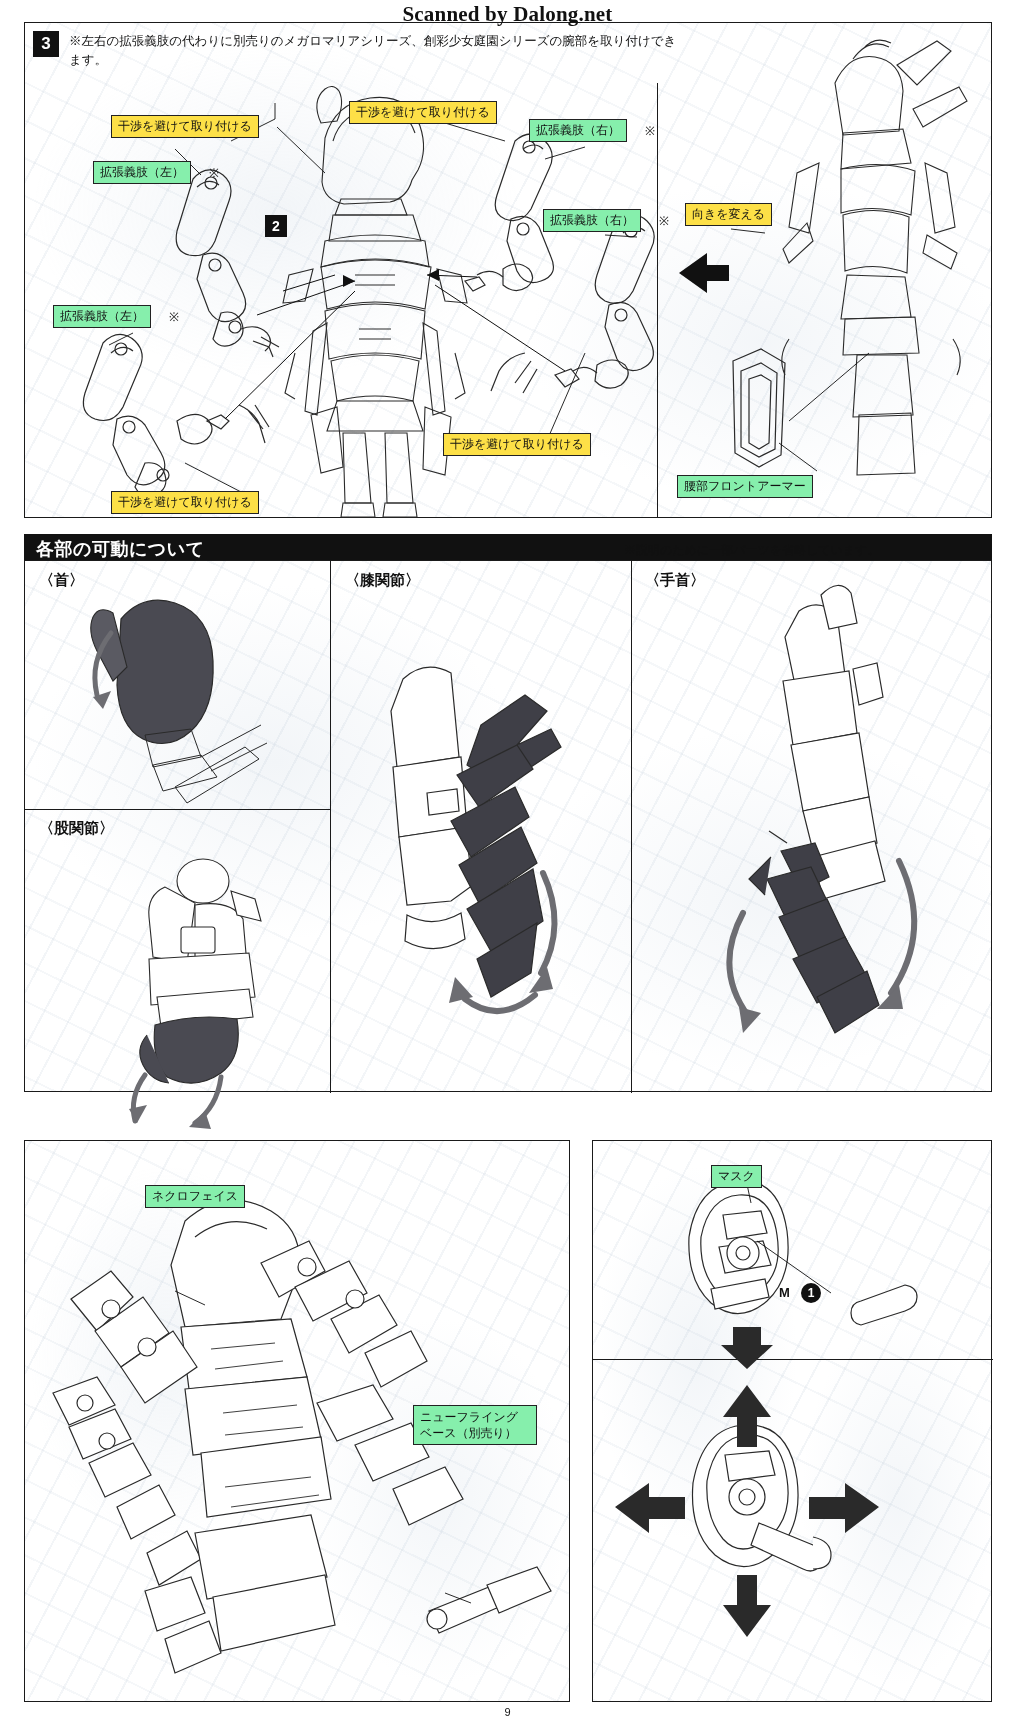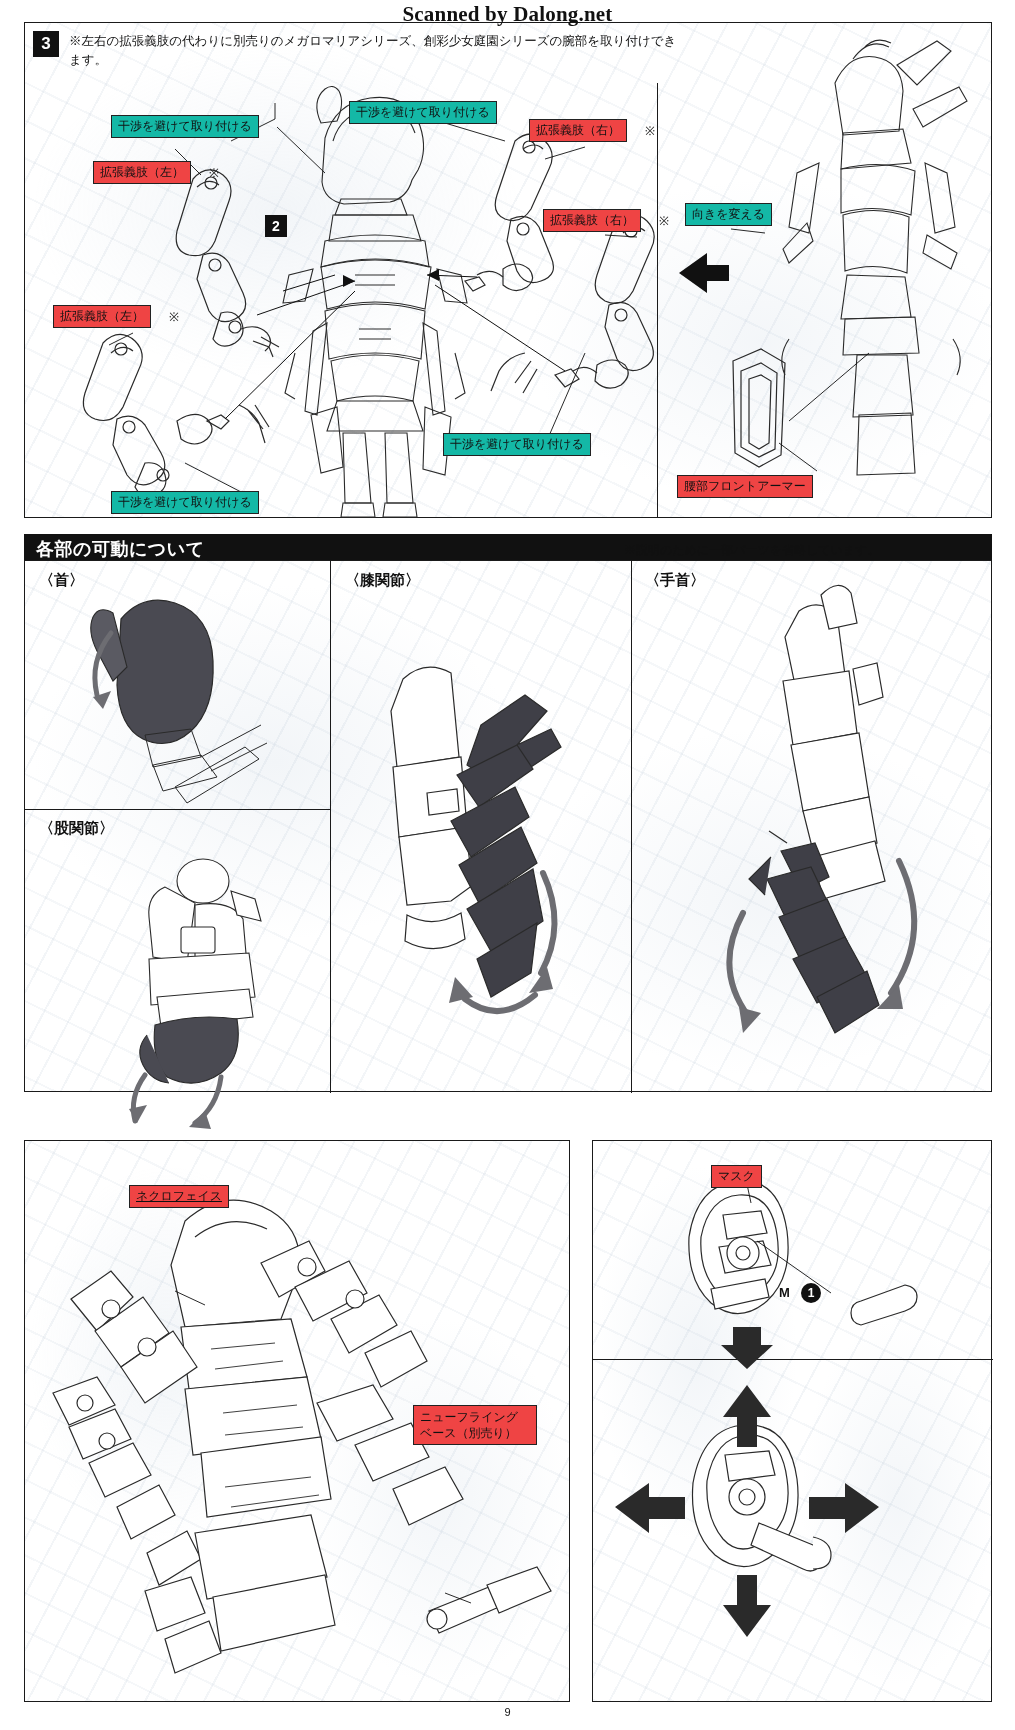--- a/index.html
+++ b/index.html
@@ -26,23 +26,23 @@
   }
 
   
   #step-panel{left:24px;top:22px;width:968px;height:496px;}
   .step-num{position:absolute;width:26px;height:26px;background:#111;color:#fff;font-size:17px;font-weight:bold;
     display:flex;align-items:center;justify-content:center;font-family:"Liberation Sans",sans-serif;}
   .step-head-text{position:absolute;font-size:12.5px;line-height:1.5;color:#111;}
   .step-divider{position:absolute;border-left:1px solid #1a1a1a;}
 
   
-  .label{position:absolute;border:1px solid #222;background:#14b8a6;font-size:12px;line-height:1.25;
+  .label{position:absolute;border:1px solid #222;background:#fde047;font-size:12px;line-height:1.25;
     padding:3px 6px;color:#111;white-space:nowrap;box-sizing:border-box;}
-  .label.grey{background:#ef4444;}
+  .label.grey{background:#86efac;}
   .ast-out{position:absolute;font-size:12px;color:#111;}
   .sqnum{position:absolute;width:22px;height:22px;background:#111;color:#fff;font-size:14px;font-weight:bold;
     display:flex;align-items:center;justify-content:center;}
 
   
   .hdrbar{position:absolute;background:#111;color:#fff;display:flex;align-items:center;box-sizing:border-box;}
   .hdrbar span{font-size:18px;font-weight:bold;padding-left:12px;letter-spacing:0.5px;}
   .note-right{position:absolute;font-size:12px;color:#111;}
 
   
@@ -389,21 +389,21 @@
       </g>
       <g stroke="#2a2a2a" stroke-width="0.9" fill="none">
         <path d="M186 208 l64 -6 M190 228 l68 -8 M198 272 l74 -8 M200 294 l78 -8"></path>
         <path d="M200 346 l86 -10 M206 366 l88 -12"></path>
       </g>
       <g stroke="#111" stroke-width="0.9" fill="none">
         <path d="M180 164 L150 150"></path>
         <path d="M420 452 L446 462"></path>
       </g>
     </svg>
-    <div class="label grey" style="left:104px;top:44px;text-decoration:underline;">ネクロフェイス</div>
+    <div class="label grey" style="left:120px;top:44px;">ネクロフェイス</div>
     <div class="label grey" style="left:388px;top:264px;width:124px;white-space:pre-line;line-height:1.35;">ニューフライング
 ベース（別売り）</div>
   </div>
 
   <div class="panel" id="eye-panel">
     <div class="ghost"></div>
     <div class="panel-inner-border" style="left:0;top:218px;width:400px;height:1px;border-width:1px 0 0 0;"></div>
 
     <svg class="art" style="left:0;top:0;width:400px;height:218px;" width="400" height="218" viewBox="0 0 400 218">
       <g stroke="#2a2a2a" stroke-width="1.2" fill="#fff">

